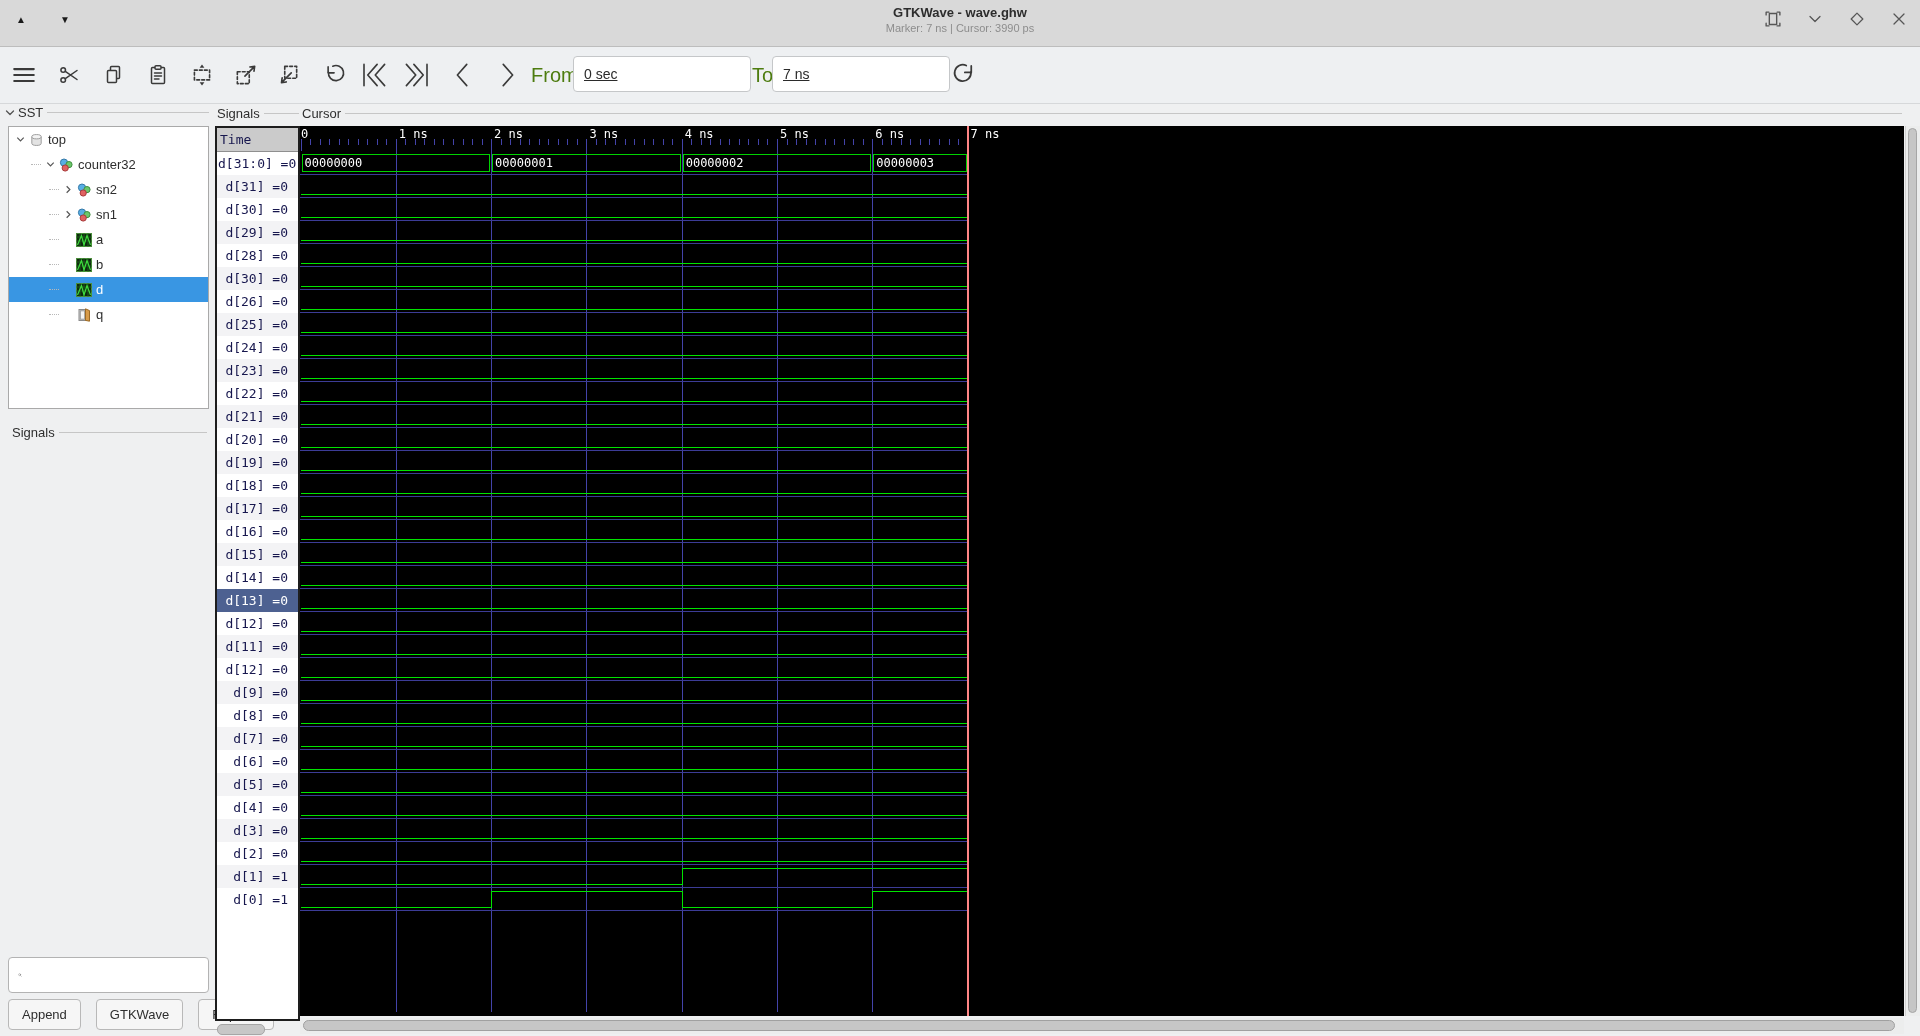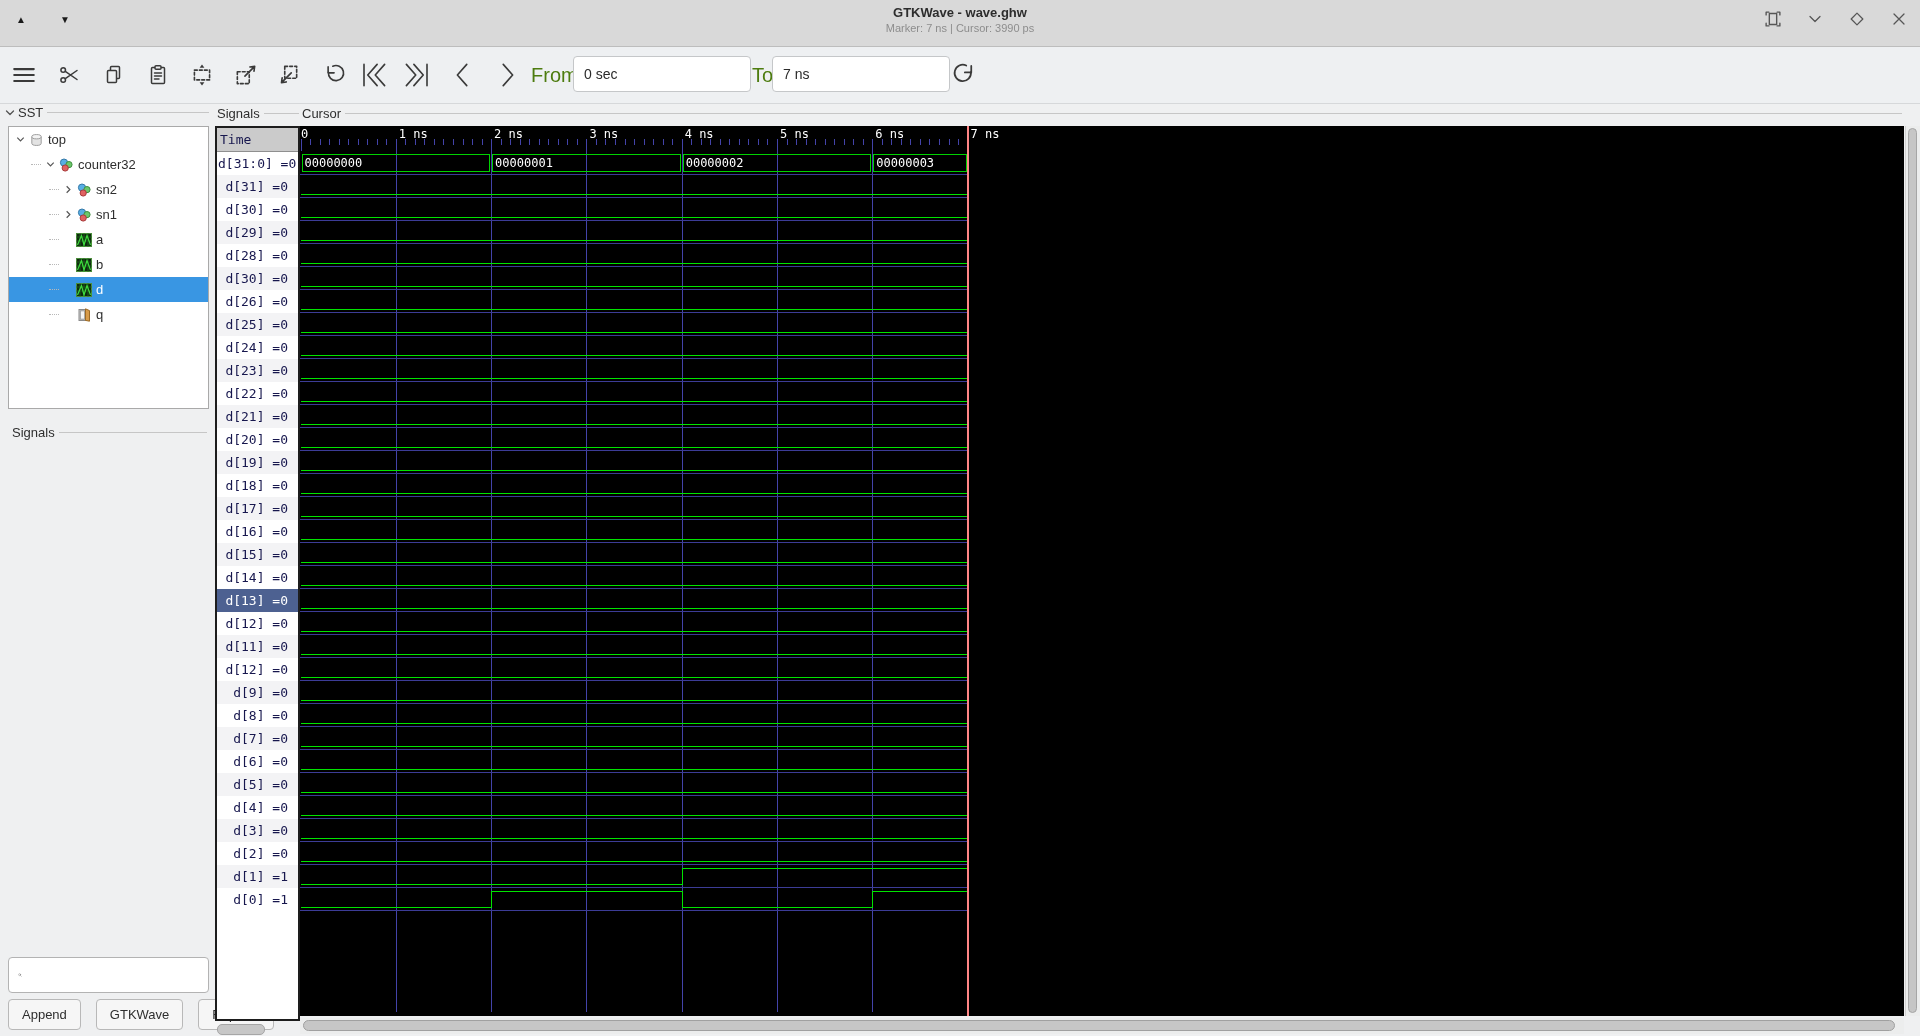--- a/index.html
+++ b/index.html
@@ -11,21 +11,21 @@
   .tri-btn{width:22px;height:22px;display:flex;align-items:center;justify-content:center;font-size:10px;color:#1a1a1a;cursor:default;}
   #tb-title{position:absolute;left:0;top:5px;width:100%;text-align:center;font-size:13px;font-weight:bold;color:#2d2d2d;}
   #tb-status{position:absolute;left:0;top:22px;width:100%;text-align:center;font-size:11px;color:#8d8d8d;}
   #tb-controls{position:absolute;right:8px;top:6px;display:flex;gap:16px;align-items:center;}
   .wc-btn{width:26px;height:26px;display:flex;align-items:center;justify-content:center;}
   
   #toolbar{position:absolute;left:0;top:47px;width:1920px;height:56px;background:#eef0f2;border-bottom:1px solid #d6d8da;}
   .tool-btn{position:absolute;top:10px;width:36px;height:36px;display:flex;align-items:center;justify-content:center;border-radius:4px;}
   .tool-label{position:absolute;top:0;height:56px;line-height:56px;font-size:20px;color:#4d7c0f;}
   .tool-input{position:absolute;top:9px;height:34px;width:166px;background:#ffffff;border:1px solid #c5c7c9;border-radius:4px;
-              font-size:14px;color:#2b2b2b;padding:0 0 0 10px;outline:none;font-family:"Liberation Sans",sans-serif;}
+              font-size:14px;color:#2b2b2b;padding:0 0 0 10px;outline:none;font-family:"Liberation Sans",sans-serif;text-decoration:underline;}
   .ico{stroke:#3a3a3a;fill:none;stroke-width:1.5;stroke-linecap:round;stroke-linejoin:round;}
   
   .frame-label{position:absolute;top:106px;font-size:13px;color:#2e2e2e;display:flex;align-items:center;}
   .frame-line{height:1px;background:#c6c6c6;margin-left:4px;}
   
   #sst-header{position:absolute;left:4px;top:105px;font-size:13px;color:#2e2e2e;display:flex;align-items:center;width:205px;}
   #sst-tree{position:absolute;left:8px;top:126px;width:199px;height:281px;background:#ffffff;border:1px solid #a9a9a9;overflow:hidden;}
   .tree-row{position:relative;height:25px;display:flex;align-items:center;font-size:13px;white-space:nowrap;}
   .tree-row.selected{background:#3996e3;color:#ffffff;}
   .tree-exp{width:14px;display:flex;justify-content:center;align-items:center;flex:none;}

